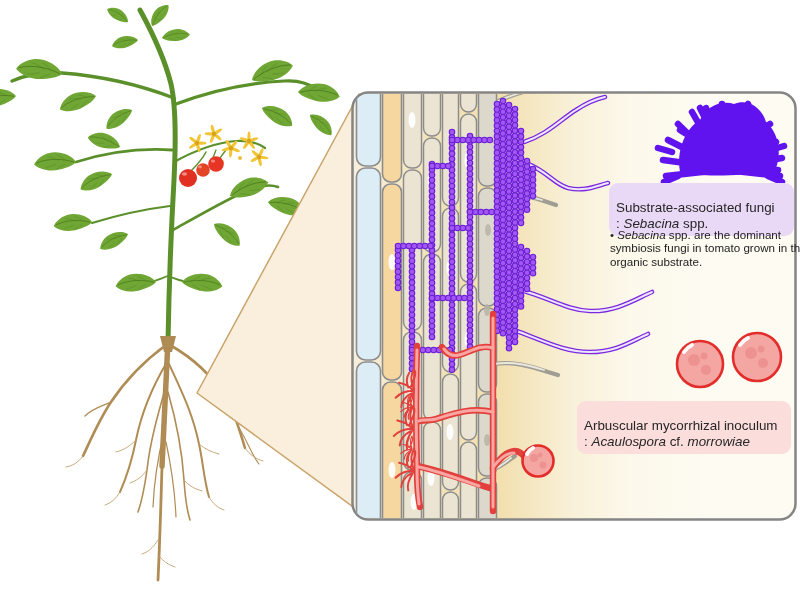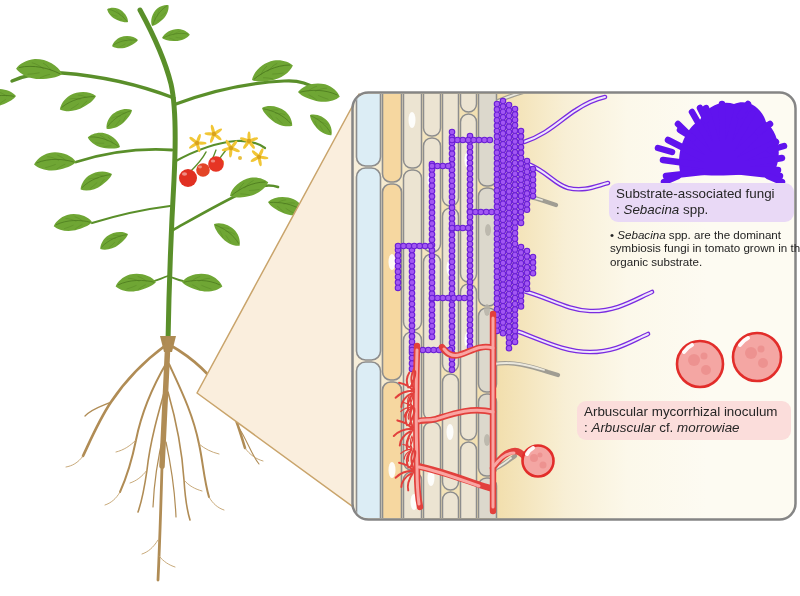--- a/index.html
+++ b/index.html
@@ -39,21 +39,21 @@
   .ri{fill:none;stroke:#f9a5a2;stroke-width:3px;stroke-linecap:round;}
   .arb{fill:none;stroke:#e2403c;stroke-width:1.7px;stroke-linecap:round;}
   .spore{fill:#f4a6a3;stroke:#e22d2a;stroke-width:2.6px;}
   .mottle{fill:#e06a6a;opacity:.32;}
   .shine{fill:none;stroke:#ffffff;stroke-width:4px;stroke-linecap:round;opacity:.95;}
   .coral{stroke:#6013ee;fill:none;stroke-width:6.5px;stroke-linecap:round;}
   .coralfill{fill:#6013ee;}
 
   
   .label-box{position:absolute;border-radius:9px;color:#262626;box-sizing:border-box;
-             padding:3px 7px 4px;font-size:13.4px;line-height:16px;white-space:nowrap;}
+             padding:17px 7px 4px;font-size:13.4px;line-height:16px;white-space:nowrap;}
   .note{position:absolute;color:#222;font-size:11.6px;line-height:13.4px;}
   .it{font-style:italic;margin-top:39px;}
 </style>
 </head>
 <body>
 
 <div id="stage">
 <svg width="800" height="596" viewBox="0 0 800 596">
   <defs>
     <g id="leafg">
@@ -372,16 +372,16 @@
 
 <div class="label-box" id="seb-box" style="left:609px;top:183px;width:185px;background:#e9d9f6;">
   <div>Substrate-associated fungi</div>
   <div><span>: </span><span class="it">Sebacina</span><span> spp.</span></div>
 </div>
 
 <div class="note" id="seb-note" style="left:610px;top:228px;width:197px;"><span>• </span><span class="it">Sebacina</span><span> spp. are the dominant symbiosis fungi in tomato grown in the organic substrate.</span></div>
 
 <div class="label-box" id="amf-box" style="left:577px;top:401px;width:214px;background:#fbdddb;">
   <div>Arbuscular mycorrhizal inoculum</div>
-  <div><span>: </span><span class="it">Arbuscular</span><span> cf. </span><span class="it">morrowiae</span></div>
+  <div><span>: </span><span class="it">Acaulospora</span><span> cf. </span><span class="it">morrowiae</span></div>
 </div>
 
 </div>
 
 </body></html>

